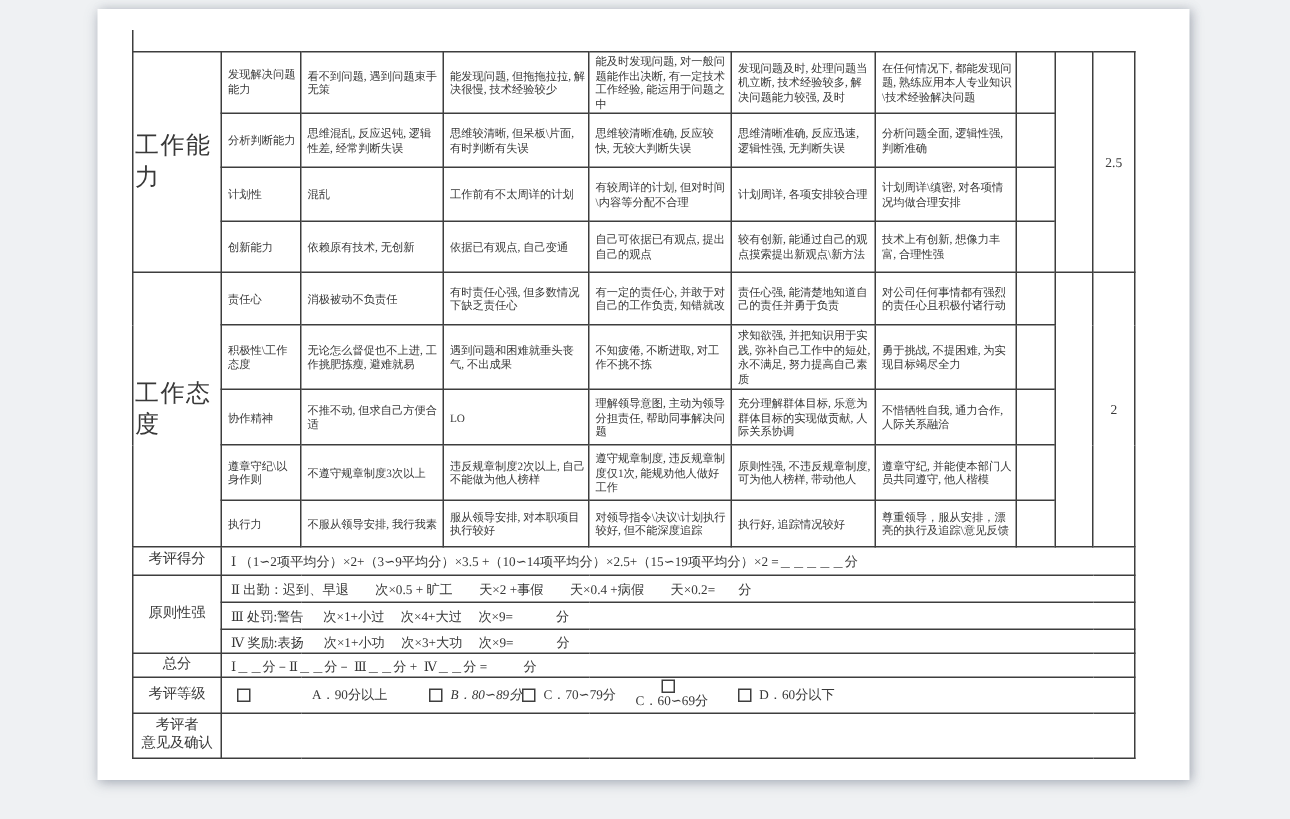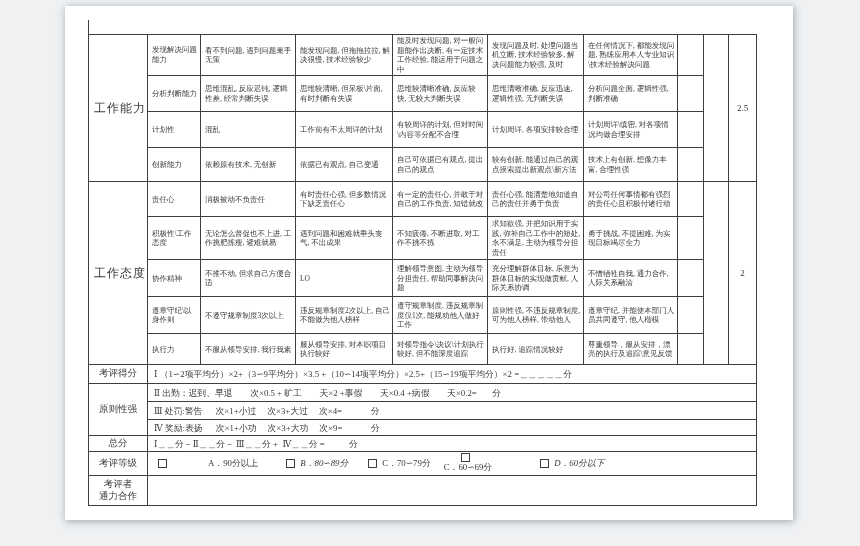--- a/index.html
+++ b/index.html
@@ -21,33 +21,33 @@
     position:absolute;left:23px;top:28px;
     border-collapse:collapse;table-layout:fixed;width:668px;
   }
   table.eval td{
     border:1px solid #3e3e3e;
     vertical-align:middle;
     overflow:hidden;
     color:#383838;
   }
   td.no-top{border-top:none;}
-  td.cat{font-size:12px;text-align:right;letter-spacing:1px;color:#2f2f2f;}
+  td.cat{font-size:16px;text-align:left;letter-spacing:1px;color:#2f2f2f;}
   td.item{font-size:7.5px;line-height:1.3;padding:1px 2px 1px 4px;}
   td.lv{font-size:7.5px;line-height:1.28;padding:1px 2px 1px 4px;}
   td.score{padding:0;}
   td.gap{padding:0;}
   td.weight{font-size:9px;text-align:center;margin-left:20px;}
   td.blabel{font-size:9.5px;text-align:center;line-height:1.25;}
   td.bcontent{font-size:8.8px;padding:1px 2px 1px 6px;white-space:pre-wrap;line-height:1.2;}
   td.bgrade{font-size:8.8px;padding:1px 2px 1px 6px;}
   .opts{display:flex;align-items:center;}
   .opt{display:inline-flex;align-items:center;white-space:nowrap;}
   .cb{display:inline-block;width:7px;height:7px;border:1px solid #3e3e3e;margin-right:5px;flex:0 0 auto;}
-  .o1{margin-left:4px;gap:36px;} .o2{margin-left:28px;font-style:italic;} .o3{margin-left:20px;} .o4{margin-left:13px;flex-direction:column;} .o5{margin-left:48px;font-style:italic;}
+  .o1{margin-left:4px;gap:36px;} .o2{margin-left:28px;font-style:italic;} .o3{} .o4{margin-left:13px;flex-direction:column;} .o5{margin-left:20px;}
   tr.h38{height:38px;} tr.h36{height:36px;} tr.h34{height:34px;padding-left:15px;}
   tr.h35{height:35px;} tr.h43{height:43px;} tr.h37{height:37px;} tr.h31{height:31px;}
   tr.h19{height:19px;} tr.h18{height:18px;} tr.h16{height:16px;} tr.h30{height:30px;}
 </style>
 </head>
 <body>
 
 <div class="page">
   <div class="edge-line"></div>
 
@@ -116,21 +116,21 @@
         <td class="lv">对公司任何事情都有强烈的责任心且积极付诸行动</td>
         <td class="score"></td>
         <td class="gap" rowspan="5"></td>
         <td class="weight" rowspan="5">2</td>
       </tr>
       <tr class="h43">
         <td class="item">积极性\工作态度</td>
         <td class="lv">无论怎么督促也不上进, 工作挑肥拣瘦, 避难就易</td>
         <td class="lv">遇到问题和困难就垂头丧气, 不出成果</td>
         <td class="lv">不知疲倦, 不断进取, 对工作不挑不拣</td>
-        <td class="lv">求知欲强, 并把知识用于实践, 弥补自己工作中的短处, 永不满足, 主动为领导分担责任</td>
+        <td class="lv">求知欲强, 并把知识用于实践, 弥补自己工作中的短处, 永不满足, 努力提高自己素质</td>
         <td class="lv">勇于挑战, 不提困难, 为实现目标竭尽全力</td>
         <td class="score"></td>
       </tr>
       <tr class="h37">
         <td class="item">协作精神</td>
         <td class="lv">不推不动, 但求自己方便合适</td>
         <td class="lv">LO</td>
         <td class="lv">理解领导意图, 主动为领导分担责任, 帮助同事解决问题</td>
         <td class="lv">充分理解群体目标, 乐意为群体目标的实现做贡献, 人际关系协调</td>
         <td class="lv">不惜牺牲自我, 通力合作, 人际关系融洽</td>
@@ -157,21 +157,21 @@
 
       <tr class="h19">
         <td class="blabel">考评得分</td>
         <td class="bcontent" colspan="9">Ⅰ （1∽2项平均分）×2+（3∽9平均分）×3.5 +（10∽14项平均分）×2.5+（15∽19项平均分）×2 =＿＿＿＿＿分</td>
       </tr>
       <tr class="h18">
         <td class="blabel" rowspan="3">原则性强</td>
         <td class="bcontent" colspan="9">Ⅱ 出勤：迟到、早退        次×0.5 + 旷工        天×2 +事假        天×0.4 +病假        天×0.2=       分</td>
       </tr>
       <tr class="h18">
-        <td class="bcontent" colspan="9">Ⅲ 处罚:警告      次×1+小过     次×3+大过     次×4=             分</td>
+        <td class="bcontent" colspan="9">Ⅲ 处罚:警告      次×1+小过     次×4+大过     次×9=             分</td>
       </tr>
       <tr class="h16">
         <td class="bcontent" colspan="9">Ⅳ 奖励:表扬      次×1+小功     次×3+大功     次×9=             分</td>
       </tr>
       <tr class="h16">
         <td class="blabel">总分</td>
         <td class="bcontent" colspan="9">Ⅰ＿＿分－Ⅱ＿＿分－ Ⅲ＿＿分 +  Ⅳ＿＿分 =           分</td>
       </tr>
       <tr class="h19">
         <td class="blabel">考评等级</td>
@@ -196,19 +196,19 @@
             <span class="opt o5">
                 <span class="cb"></span>
                 <span>D．60分以下</span>
               </span>
           </div>
         </td>
       </tr>
       <tr class="h30">
         <td class="blabel">
           <div>考评者</div>
-          <div>通力合作</div>
+          <div>意见及确认</div>
         </td>
         <td class="bcontent" colspan="9"></td>
       </tr>
     </tbody>
   </table>
 </div>
 
 </body></html>

